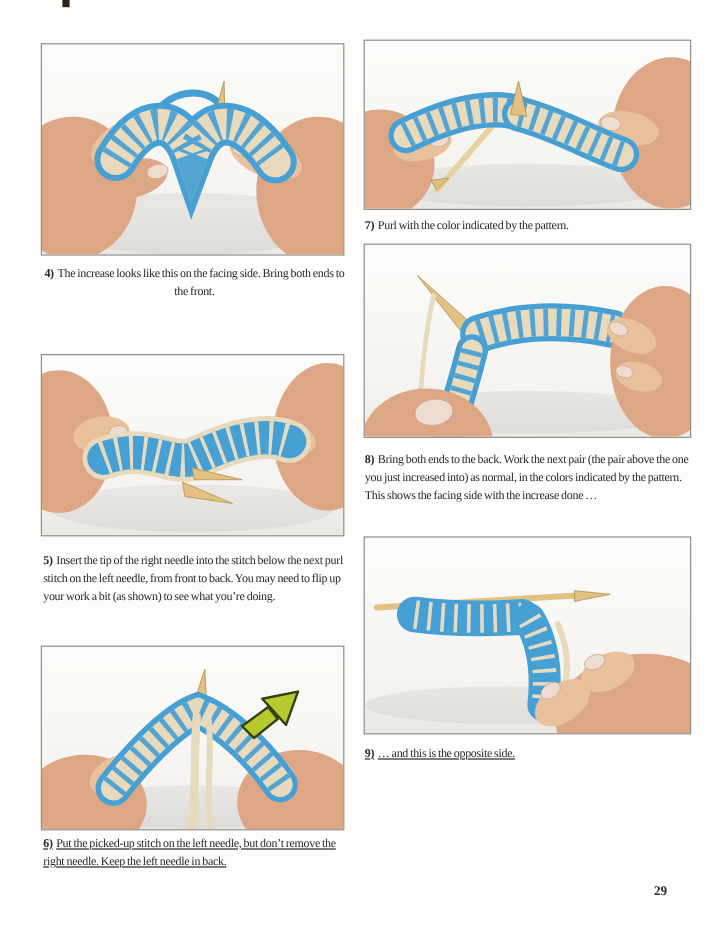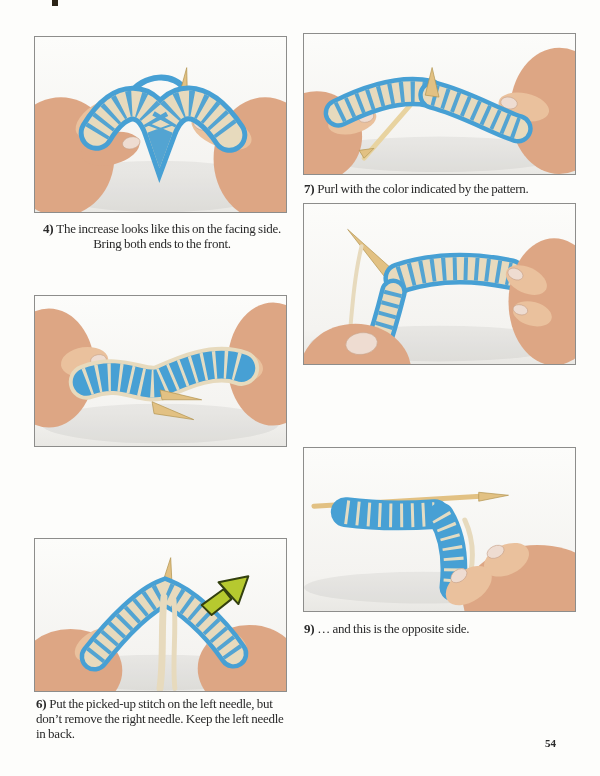--- a/index.html
+++ b/index.html
@@ -14,21 +14,21 @@
   figure.photo{
     position:absolute;margin:0;
     border:1px solid #8d8d8b;
     background:linear-gradient(180deg,#fcfcfa 0%,#f4f3f0 78%,#e9e8e4 100%);
     box-sizing:border-box;
     overflow:hidden;
   }
   figure.photo svg{display:block;width:100%;height:100%;}
   .caption{
     position:absolute;margin:0;
-    font-size:13px;line-height:15px;
+    font-size:10px;line-height:15px;
     letter-spacing:-0.25px;word-spacing:-0.5px;
     color:#2a2a2a;
   }
   .caption b{padding-right:3px;}
   .pageno{
     position:absolute;left:545px;top:737px;
     font-size:11px;font-weight:bold;color:#2a2a2a;
   }
   .speck{position:absolute;left:52px;top:0;width:6px;height:6px;background:#2b2417;}
   
@@ -105,20 +105,23 @@
         <path class="fc" stroke-width="36" d="M52,86 C88,72 110,94 128,86 C150,76 182,62 208,72"></path>
         <path class="fb" stroke-width="28" d="M52,86 C88,72 110,94 128,86 C150,76 182,62 208,72"></path>
         <path class="fdc" stroke-width="28" d="M52,86 C88,72 110,94 128,86 C150,76 182,62 208,72"></path>
       </g>
 
       <polygon class="needle" points="126,94 168,104 128,104"></polygon>
       <polygon class="needle" points="118,106 160,124 120,118"></polygon>
     </svg>
   </figure>
 
+  <p class="caption" style="left:36px;top:460px;width:254px;">
+    <b>5)</b><span>Insert the tip of the right needle into the stitch below the next purl stitch on the left needle, from front to back. You may need to flip up your work a bit (as shown) to see what you’re doing.</span>
+  </p>
 
   <figure class="photo" style="left:34px;top:538px;width:253px;height:154px;" aria-label="Work held in a V with picked-up stitch on the needle; green arrow shows flipping the work up">
     <svg viewBox="0 0 253 152">
       <ellipse class="shade" cx="126" cy="134" rx="120" ry="18"></ellipse>
       <g>
         <ellipse class="skin" cx="36" cy="132" rx="52" ry="42"></ellipse>
         <ellipse class="skin2" cx="62" cy="106" rx="24" ry="14" transform="rotate(-30 62 106)"></ellipse>
         <ellipse class="nail" cx="73" cy="99" rx="9" ry="6" transform="rotate(-30 73 99)"></ellipse>
       </g>
       <g>
@@ -138,21 +141,21 @@
       <path class="yarnc" stroke-width="7" d="M130,58 C127,88 130,118 126,150"></path>
       <path class="yarnc" stroke-width="5" d="M140,60 C143,92 138,122 141,150"></path>
 
       <g>
         <polygon class="arrow" points="168,66 190,50 198,60 178,76"></polygon>
         <polygon class="arrow" points="185,43 215,37 205,65"></polygon>
       </g>
     </svg>
   </figure>
 
-  <p class="caption" style="left:36px;top:696px;width:254px;">
+  <p class="caption" style="left:36px;top:696px;width:254px;text-decoration:underline;">
     <b>6)</b><span>Put the picked-up stitch on the left needle, but don’t remove the right needle. Keep the left needle in back.</span>
   </p>
 
   <figure class="photo" style="left:303px;top:33px;width:273px;height:142px;" aria-label="Purling the stitch with the needles crossed and a long needle diagonal">
     <svg viewBox="0 0 273 142">
       <ellipse class="shade" cx="136" cy="122" rx="130" ry="18"></ellipse>
       <g>
         <ellipse class="skin" cx="12" cy="104" rx="46" ry="46"></ellipse>
         <ellipse class="skin2" cx="48" cy="88" rx="25" ry="13" transform="rotate(-14 48 88)"></ellipse>
         <ellipse class="nail" cx="62" cy="84" rx="8" ry="5.5" transform="rotate(-14 62 84)"></ellipse>
@@ -212,20 +215,23 @@
       <g>
         <ellipse class="skin" cx="252" cy="98" rx="46" ry="64"></ellipse>
         <ellipse class="skin2" cx="224" cy="76" rx="22" ry="13" transform="rotate(25 224 76)"></ellipse>
         <ellipse class="nail" cx="213" cy="70" rx="8" ry="5.5" transform="rotate(25 213 70)"></ellipse>
         <ellipse class="skin2" cx="230" cy="110" rx="20" ry="12" transform="rotate(15 230 110)"></ellipse>
         <ellipse class="nail" cx="218" cy="106" rx="7.5" ry="5" transform="rotate(15 218 106)"></ellipse>
       </g>
     </svg>
   </figure>
 
+  <p class="caption" style="left:304px;top:376px;width:282px;">
+    <b>8)</b><span>Bring both ends to the back. Work the next pair (the pair above the one you just increased into) as normal, in the colors indicated by the pattern. This shows the facing side with the increase done …</span>
+  </p>
 
   <figure class="photo" style="left:303px;top:447px;width:273px;height:165px;" aria-label="Opposite side of the work hanging from a horizontal needle, held by one hand">
     <svg viewBox="0 0 273 163">
       <ellipse class="shade" cx="120" cy="140" rx="120" ry="16"></ellipse>
 
       <g>
         <line x1="10" y1="58" x2="178" y2="48" stroke="#e2c183" stroke-width="5" stroke-linecap="round"></line>
         <polygon class="needle" points="176,44 206,47 176,53"></polygon>
       </g>
 
@@ -241,19 +247,19 @@
       <g>
         <ellipse class="skin" cx="235" cy="152" rx="75" ry="55"></ellipse>
         <ellipse class="skin2" cx="204" cy="112" rx="24" ry="15" transform="rotate(-25 204 112)"></ellipse>
         <ellipse class="nail" cx="193" cy="104" rx="9" ry="6" transform="rotate(-25 193 104)"></ellipse>
         <ellipse class="skin2" cx="166" cy="138" rx="26" ry="16" transform="rotate(-35 166 138)"></ellipse>
         <ellipse class="nail" cx="156" cy="128" rx="9" ry="6" transform="rotate(-35 156 128)"></ellipse>
       </g>
     </svg>
   </figure>
 
-  <p class="caption" style="left:304px;top:621px;width:280px;">
+  <p class="caption" style="left:304px;top:621px;width:280px;text-decoration:underline;">
     <b>9)</b><span>… and this is the opposite side.</span>
   </p>
 
-  <div class="pageno">54</div>
+  <div class="pageno">29</div>
 
 </div>
 
 </body></html>

